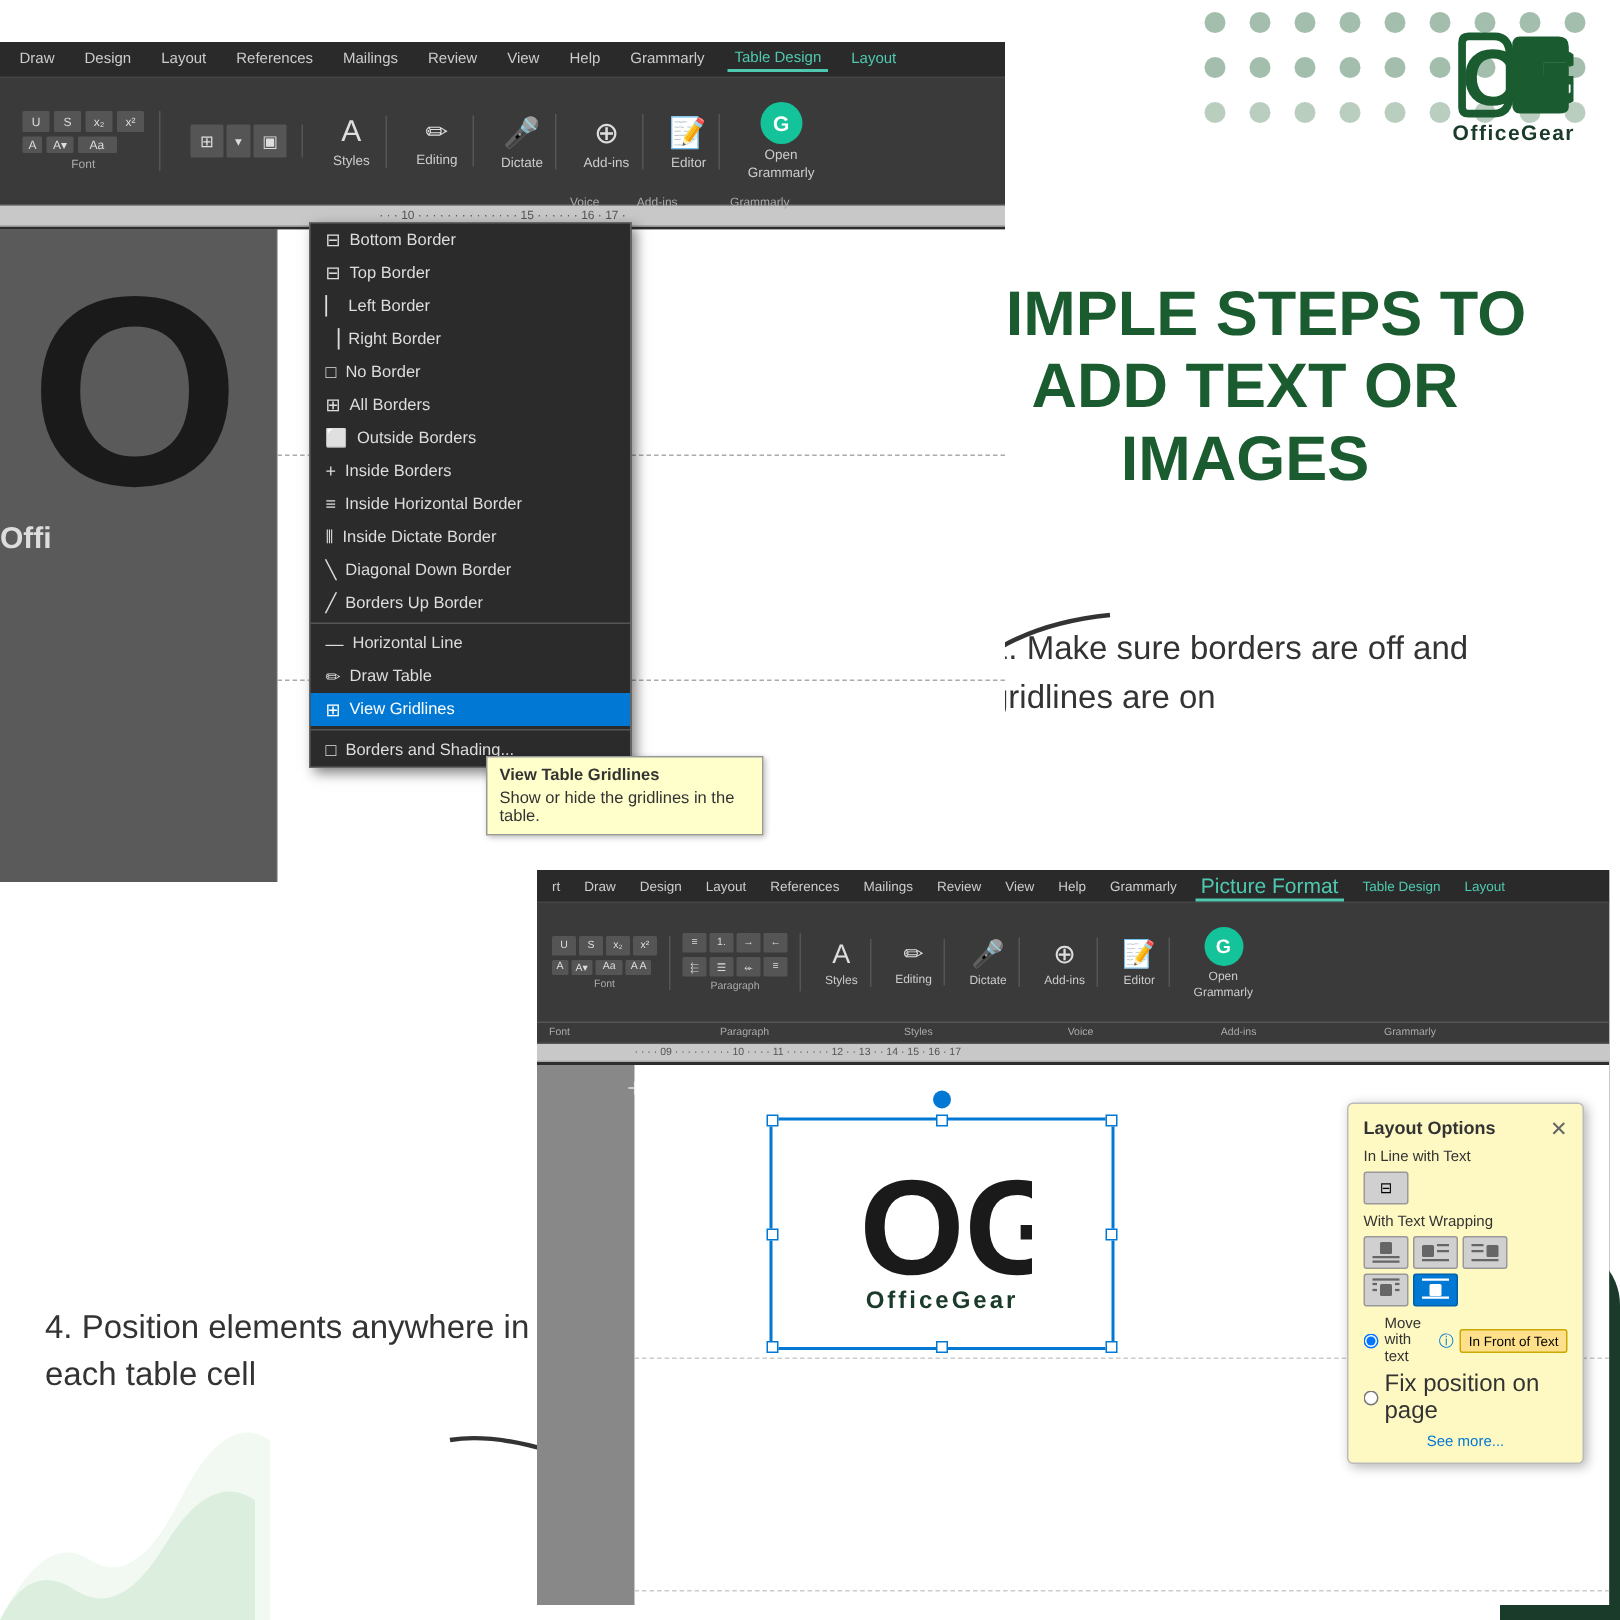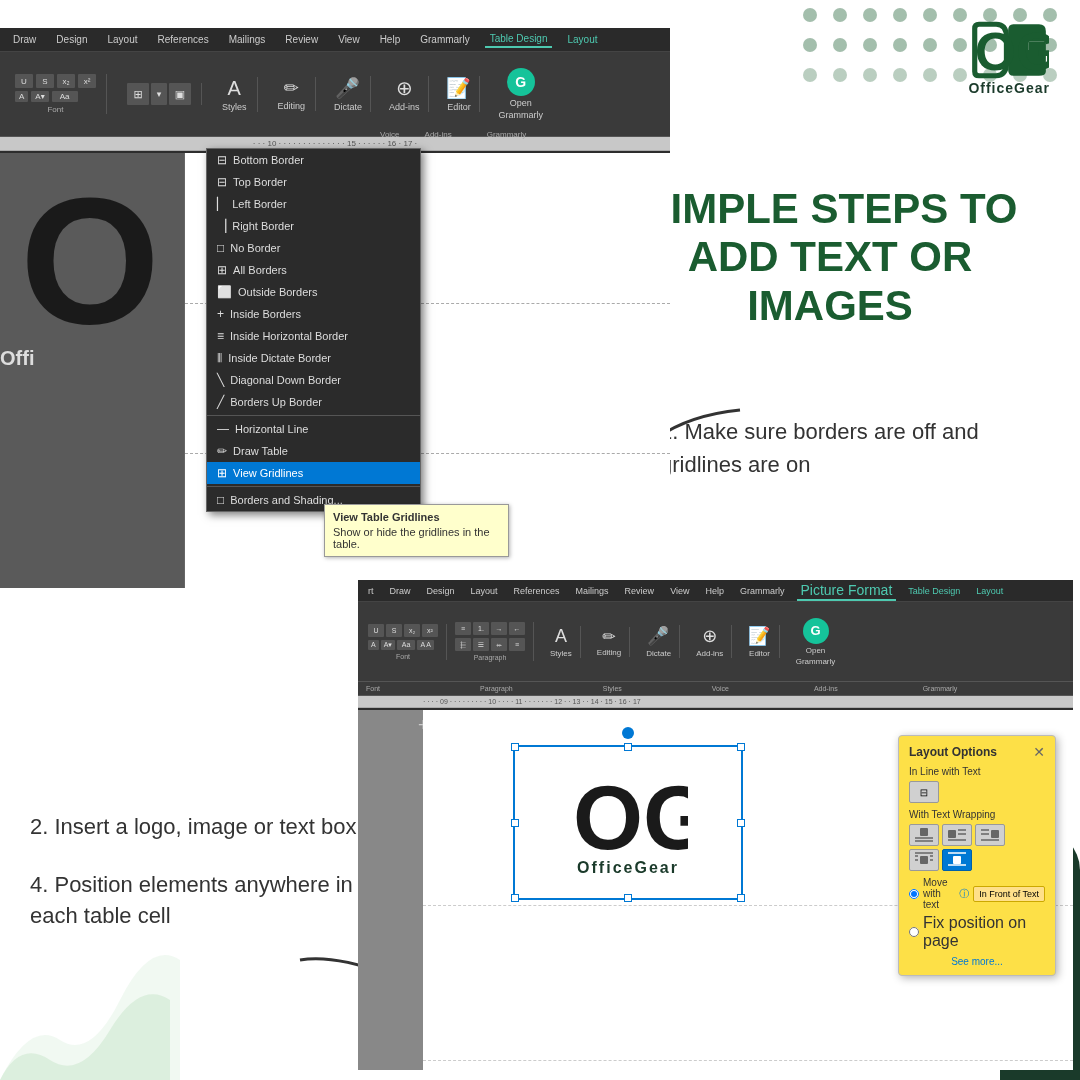--- a/index.html
+++ b/index.html
@@ -191,23 +191,20 @@
   <path d="M180,10 Q80,20 50,100" fill="none" stroke="#333" stroke-width="3" marker-end="url(#arrowhead1)"></path>
   <defs>
     <marker id="arrowhead1" markerWidth="10" markerHeight="7" refX="10" refY="3.5" orient="auto">
       <polygon points="0 0, 10 3.5, 0 7" fill="#333"></polygon>
     </marker>
   </defs>
 </svg>
 
 <div class="left-steps">
   <div class="step-item">
-    <span>2. Insert a logo, image or text box</span>
-  </div>
-  <div class="step-item">
     <span>4. Position elements anywhere in each table cell</span>
   </div>
 </div>
 
 <svg style="position:absolute;bottom:40px;left:280px;width:220px;height:100px;" viewBox="0 0 220 100">
   <path d="M20,20 Q80,10 200,80" fill="none" stroke="#333" stroke-width="3" marker-end="url(#arrowhead2)"></path>
   <defs>
     <marker id="arrowhead2" markerWidth="10" markerHeight="7" refX="10" refY="3.5" orient="auto">
       <polygon points="0 0, 10 3.5, 0 7" fill="#333"></polygon>
     </marker>
@@ -518,21 +515,21 @@
             </svg>
             <div style="font-size:16px;font-weight:bold;color:#1a3a2a;letter-spacing:2px;">OfficeGear</div>
           </div>
         </div>
 
         <div style="position:absolute;top:195px;left:0;right:0;border-top:1px dashed #ccc;"></div>
         <div style="position:absolute;top:350px;left:0;right:0;border-top:1px dashed #ccc;"></div>
       </div>
     </div>
 
-    <div style="position:absolute;top:155px;left:540px;width:158px;background:#fde047;border:1px solid #bbb;border-radius:4px;padding:8px 10px;z-index:30;box-shadow:2px 2px 8px rgba(0,0,0,0.3);">
+    <div style="position:absolute;top:155px;left:540px;width:158px;background:#fef9c3;border:1px solid #bbb;border-radius:4px;padding:8px 10px;z-index:30;box-shadow:2px 2px 8px rgba(0,0,0,0.3);">
 
       <div style="display:flex;justify-content:space-between;align-items:center;margin-bottom:6px;">
         <span style="font-size:12px;font-weight:bold;color:#333;">Layout Options</span>
         <span style="cursor:pointer;color:#666;font-size:14px;">✕</span>
       </div>
 
       <div style="font-size:10px;color:#333;margin-bottom:4px;">In Line with Text</div>
       <div style="display:flex;gap:3px;margin-bottom:6px;">
         <div style="width:30px;height:22px;background:#d0d0d0;border:1px solid #999;border-radius:2px;display:flex;align-items:center;justify-content:center;font-size:10px;cursor:pointer;">⊟</div>
       </div>

